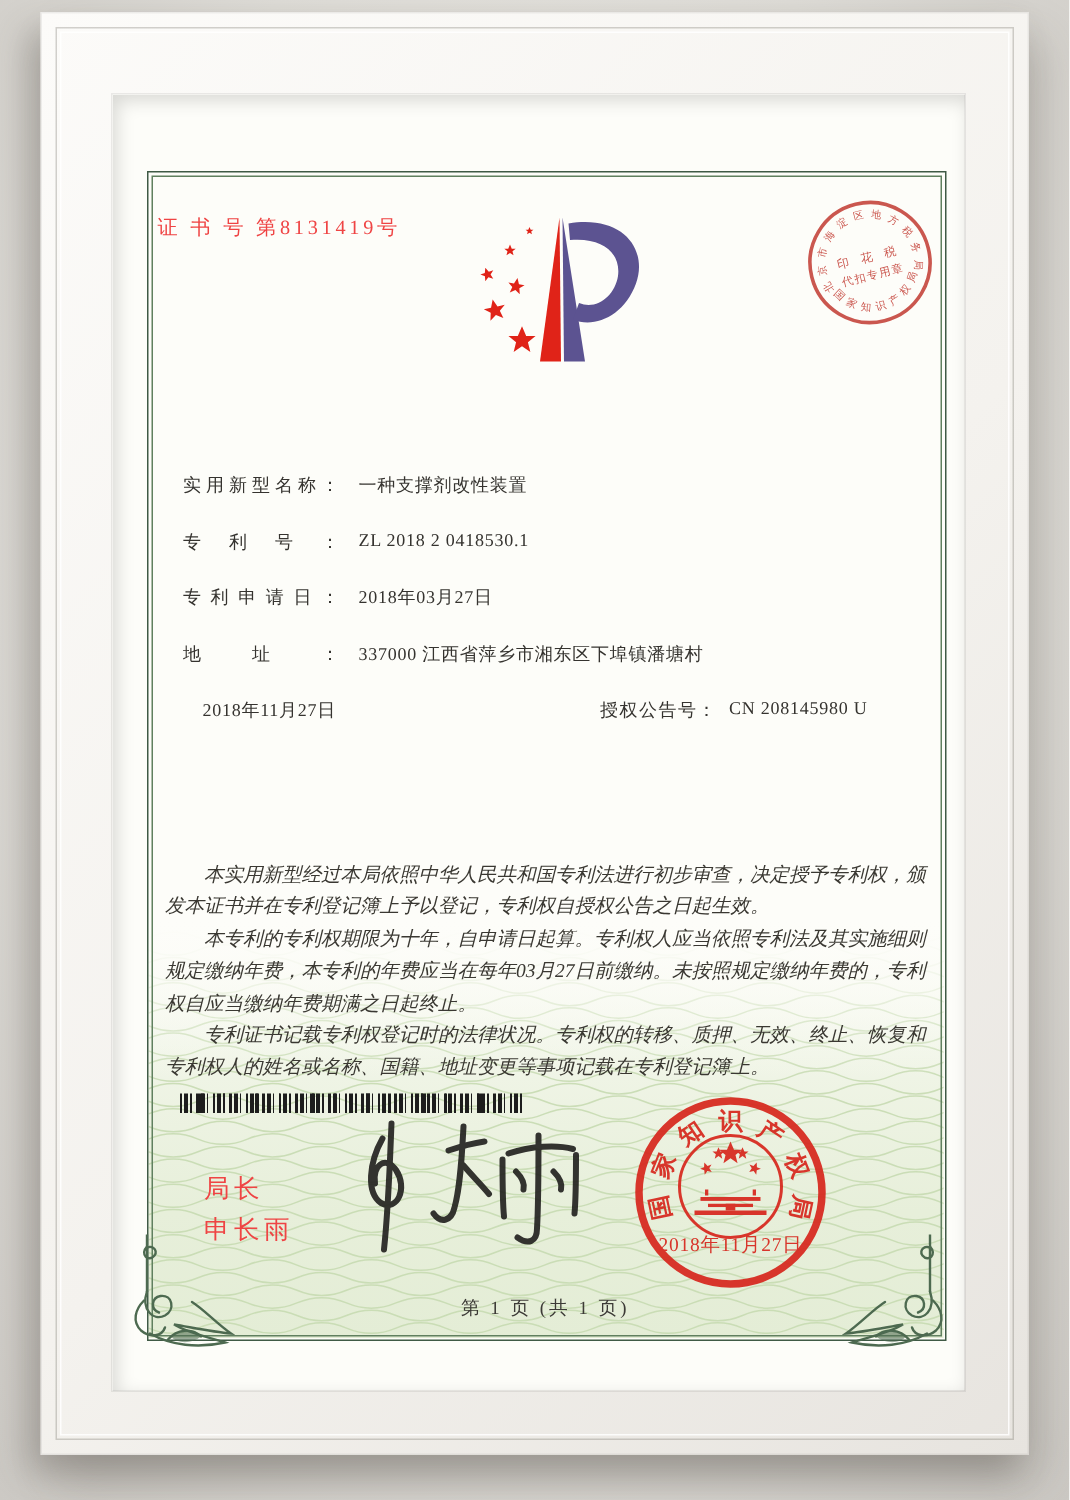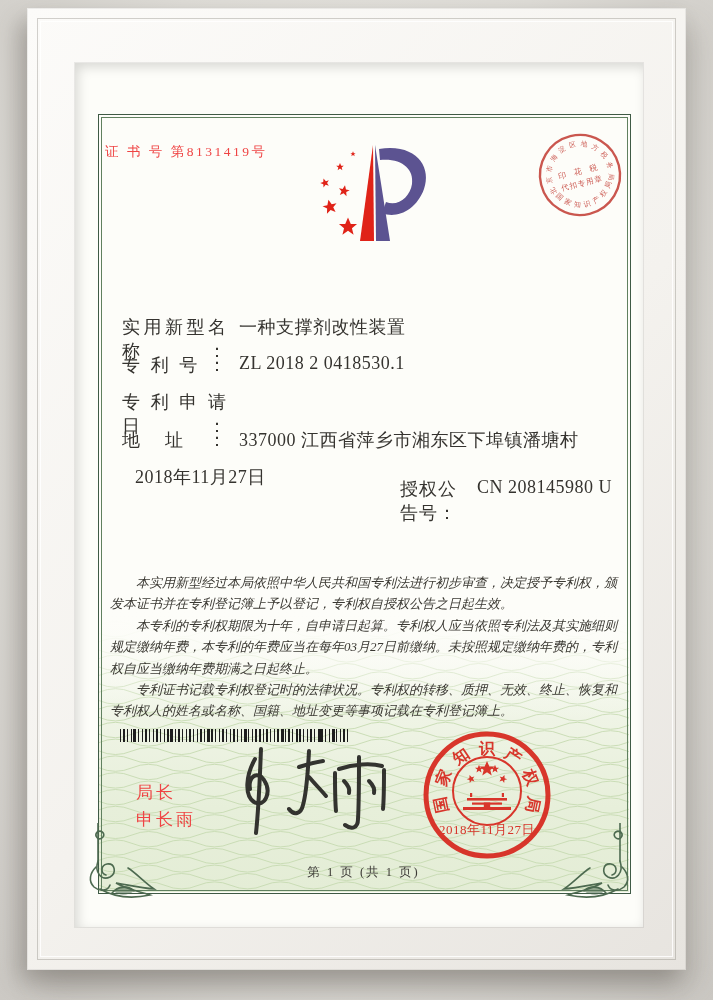--- a/index.html
+++ b/index.html
@@ -28,25 +28,25 @@
   .cert-no{position:absolute;left:30px;top:80px;font-size:13.5px;letter-spacing:2.5px;color:#ef4444;}
   .logo{position:absolute;left:225px;top:78px;width:140px;height:104px;}
   .tax-stamp{position:absolute;left:457px;top:64px;width:96px;height:96px;transform:rotate(-14deg);opacity:.85;}
   .tax-stamp text{fill:#c23b32;font-family:"Liberation Serif",serif;}
   .tax-stamp .c1{font-size:8px;letter-spacing:3px;}
   .tax-stamp .c2{font-size:7.5px;letter-spacing:1px;}
   #stamp-top text{font-size:6.8px;}
   #stamp-bottom text{font-size:7px;}
   .title{position:absolute;left:23px;top:172px;width:531px;text-align:center;text-indent:8px;
     font-size:33px;font-weight:500;letter-spacing:8px;color:#2d2b27;}
-  .fields{position:absolute;left:47px;top:252px;width:490px;font-size:18px;color:#35332f;}
+  .fields{position:absolute;left:47px;top:252px;width:490px;font-size:12px;color:#35332f;}
   .row{height:37.5px;display:flex;position:relative;}
   .lab{display:inline-block;width:104px;text-align:justify;text-align-last:justify;flex:0 0 104px;}
   .val{margin-left:13px;letter-spacing:.5px;white-space:nowrap;}
-  .g2{position:absolute;left:278px;top:12px;display:flex;}
+  .g2{position:absolute;left:278px;top:0;display:flex;}
   .g2 .lab2{letter-spacing:1px;}
   .g2 .val{margin-left:8px;}
   .paras{position:absolute;left:35px;top:509px;width:514px;font-size:13px;line-height:21.4px;
     font-style:italic;color:#3a3832;}
   .paras p{margin:0;text-indent:2em;}
   .barcode{position:absolute;left:45px;top:666px;width:228px;height:13px;
     background:
       repeating-linear-gradient(90deg,#1d1d1d 0 1.5px,transparent 1.5px 3px,#1d1d1d 3px 5.5px,transparent 5.5px 7px,#1d1d1d 7px 8px,transparent 8px 11px),
       repeating-linear-gradient(90deg,transparent 0 13px,#1d1d1d 13px 16px,transparent 16px 29px,#1d1d1d 29px 30px,transparent 30px 37px);}
   .signer{position:absolute;left:61px;top:716px;font-family:"Liberation Sans","DejaVu Sans",sans-serif;
@@ -181,20 +181,21 @@
         <div class="row">
           <span class="lab">实用新型名称：</span>
           <span class="val">一种支撑剂改性装置</span>
         </div>
         <div class="row">
           <span class="lab">专利号：</span>
           <span class="val">ZL 2018 2 0418530.1</span>
         </div>
         <div class="row">
           <span class="lab">专利申请日：</span>
+          <span class="val">2018年03月27日</span>
         </div>
         <div class="row">
           <span class="lab">地址：</span>
           <span class="val">337000 江西省萍乡市湘东区下埠镇潘塘村</span>
         </div>
         <div class="row">
           <span class="val">2018年11月27日</span>
           <span class="g2">
             <span class="lab2">授权公告号：</span>
             <span class="val">CN 208145980 U</span>

